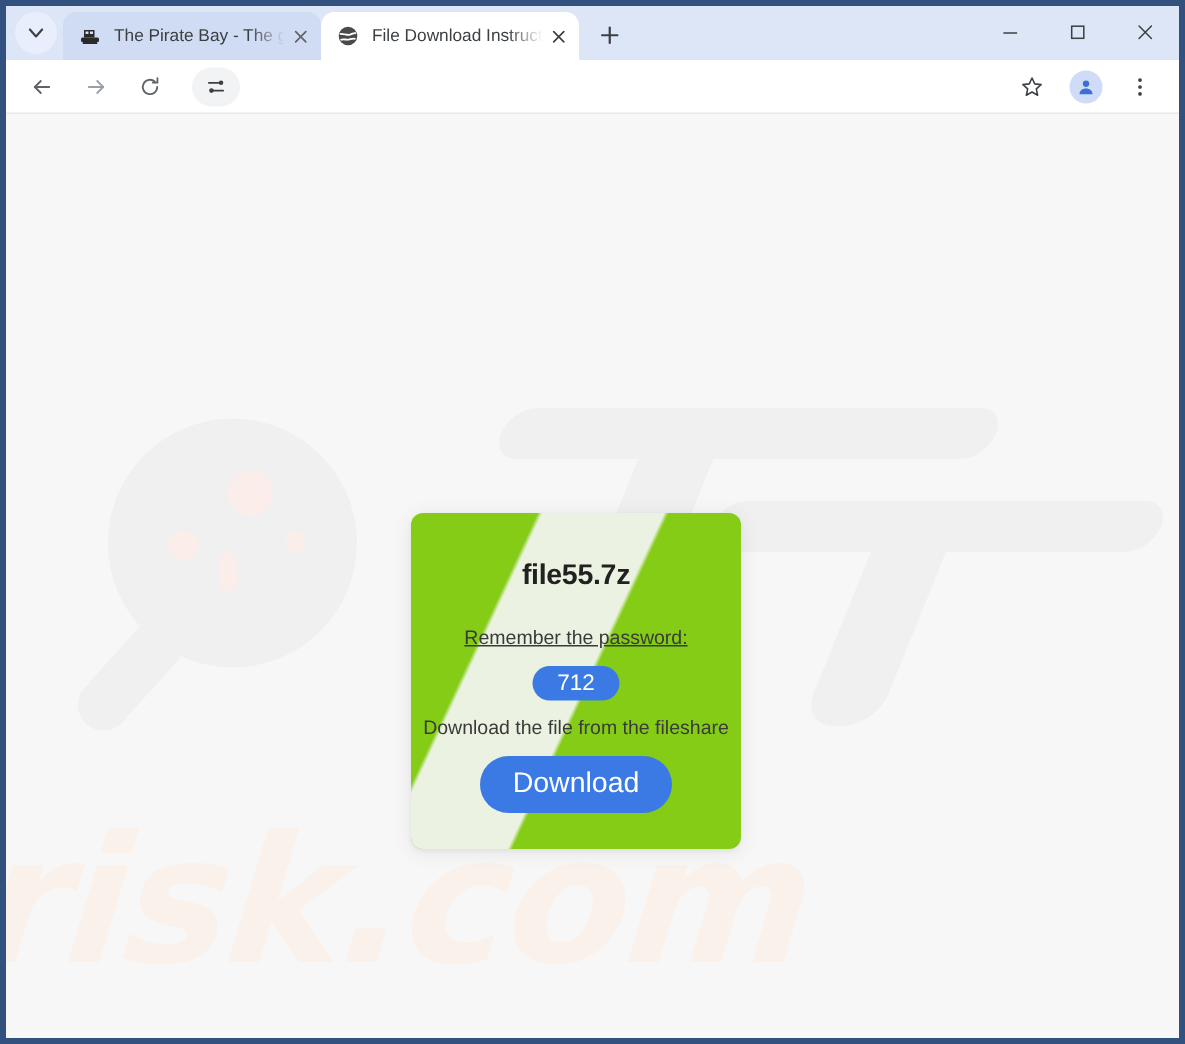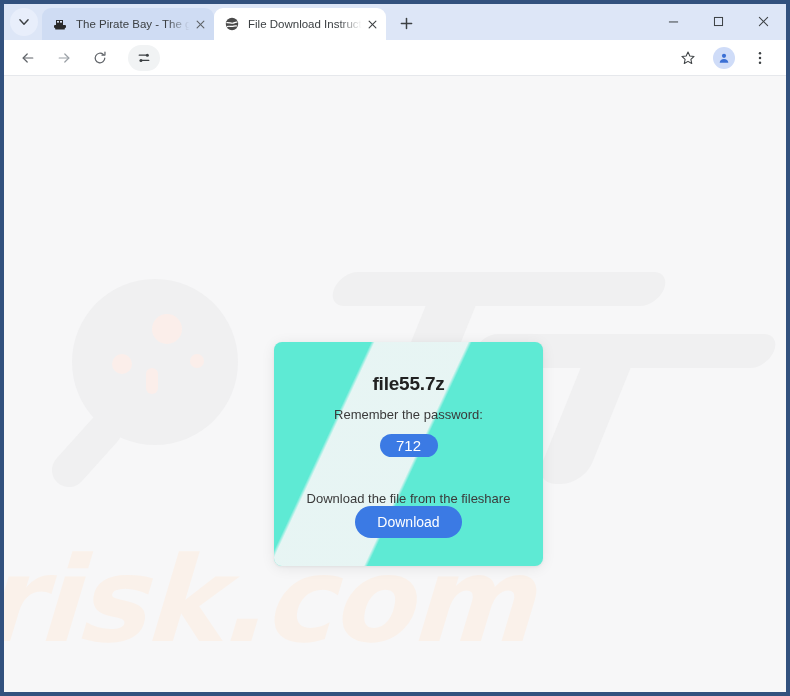--- a/index.html
+++ b/index.html
@@ -207,23 +207,23 @@
     white-space: nowrap;
     user-select: none;
     transform: skewX(-6deg);
   }
 
   
   #card {
     position: absolute;
     left: 270px;
     top: 266px;
-    width: 269px;
+    width: 220px;
     height: 224px;
-    background: #5eead4;
+    background: #84cc16;
     border-radius: 8px;
     box-shadow: 0 2px 14px rgba(0,0,0,0.08), 0 1px 3px rgba(0,0,0,0.05);
     text-align: center;
     overflow: hidden;
   }
   
   #card::after {
     content: "";
     position: absolute;
     inset: 0;
@@ -239,46 +239,48 @@
   #card > * { position: relative; z-index: 1; }
 
   .card-title {
     margin-top: 31px;
     font-size: 19px;
     font-weight: 700;
     color: #212121;
     letter-spacing: -0.2px;
   }
   .card-sub {
-    margin-top: 12px;
+    margin-top: 22px;
     font-size: 13px;
     color: #3a3a3a;
+    text-decoration: underline;
   }
   .pill-pass {
     display: inline-block;
     margin-top: 12px;
     min-width: 58px;
     padding: 3px 16px;
     background: #3b7ae4;
     color: #ffffff;
     font-size: 15px;
     border-radius: 20px;
     cursor: pointer;
   }
   .card-sub2 {
-    margin-top: 34px;
+    margin-top: 10px;
     font-size: 13px;
     color: #3a3a3a;
   }
   .btn-download {
     display: inline-block;
+    margin-top: 12px;
     padding: 8px 22px;
     background: #3b7ae4;
     color: #ffffff;
-    font-size: 14px;
+    font-size: 19px;
     border: none;
     border-radius: 20px;
     cursor: pointer;
     font-family: "Liberation Sans", sans-serif;
   }
 </style>
 </head>
 <body>
 
 <div id="window">

